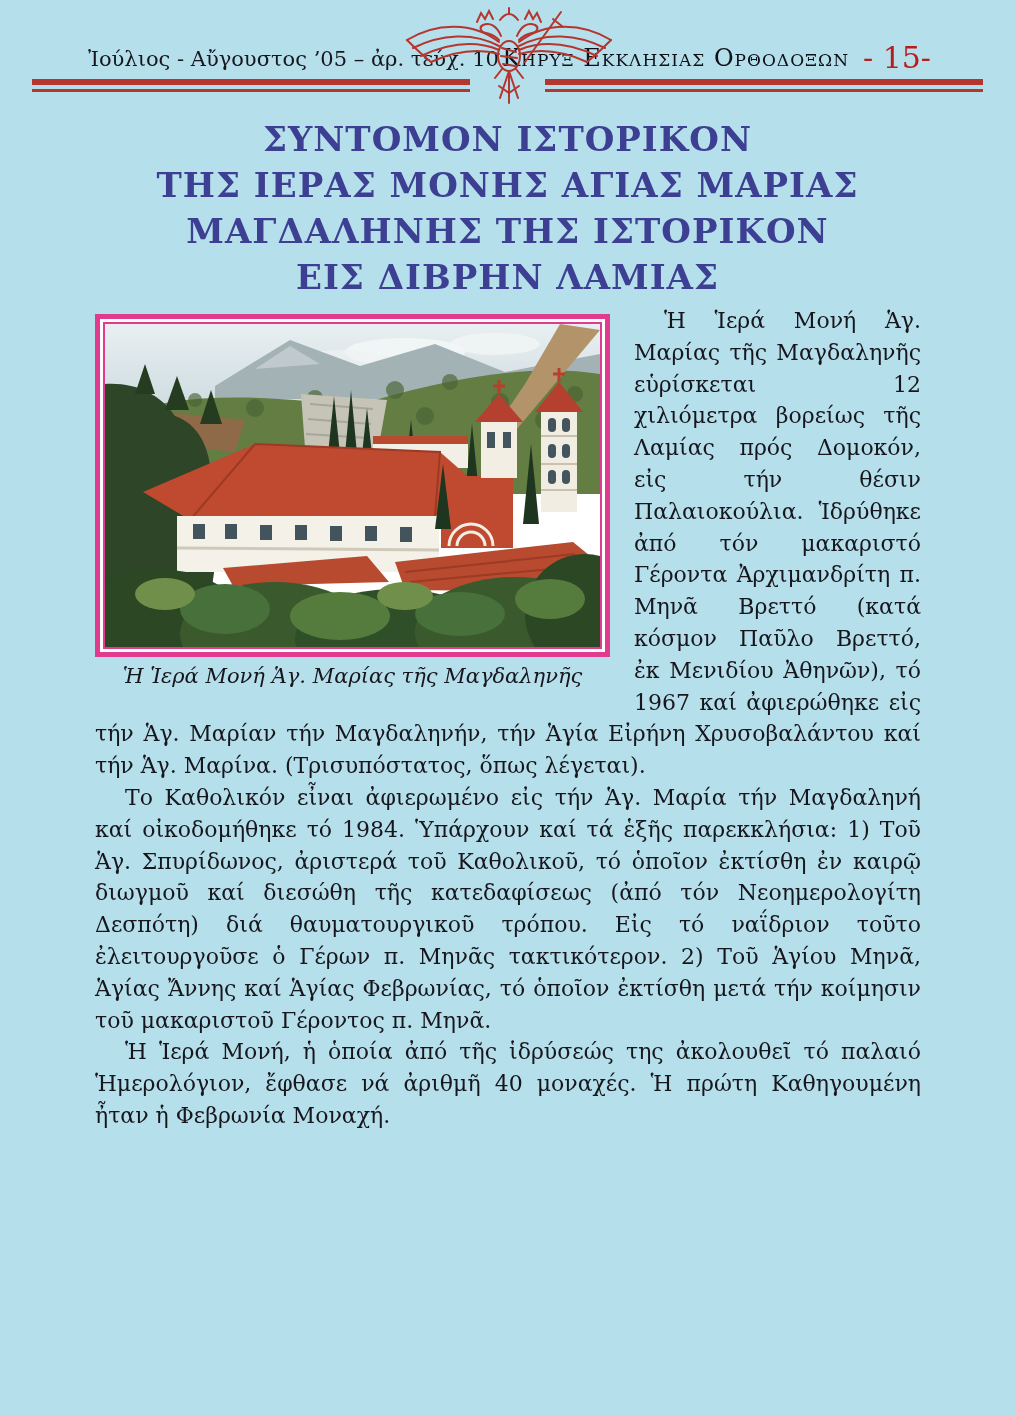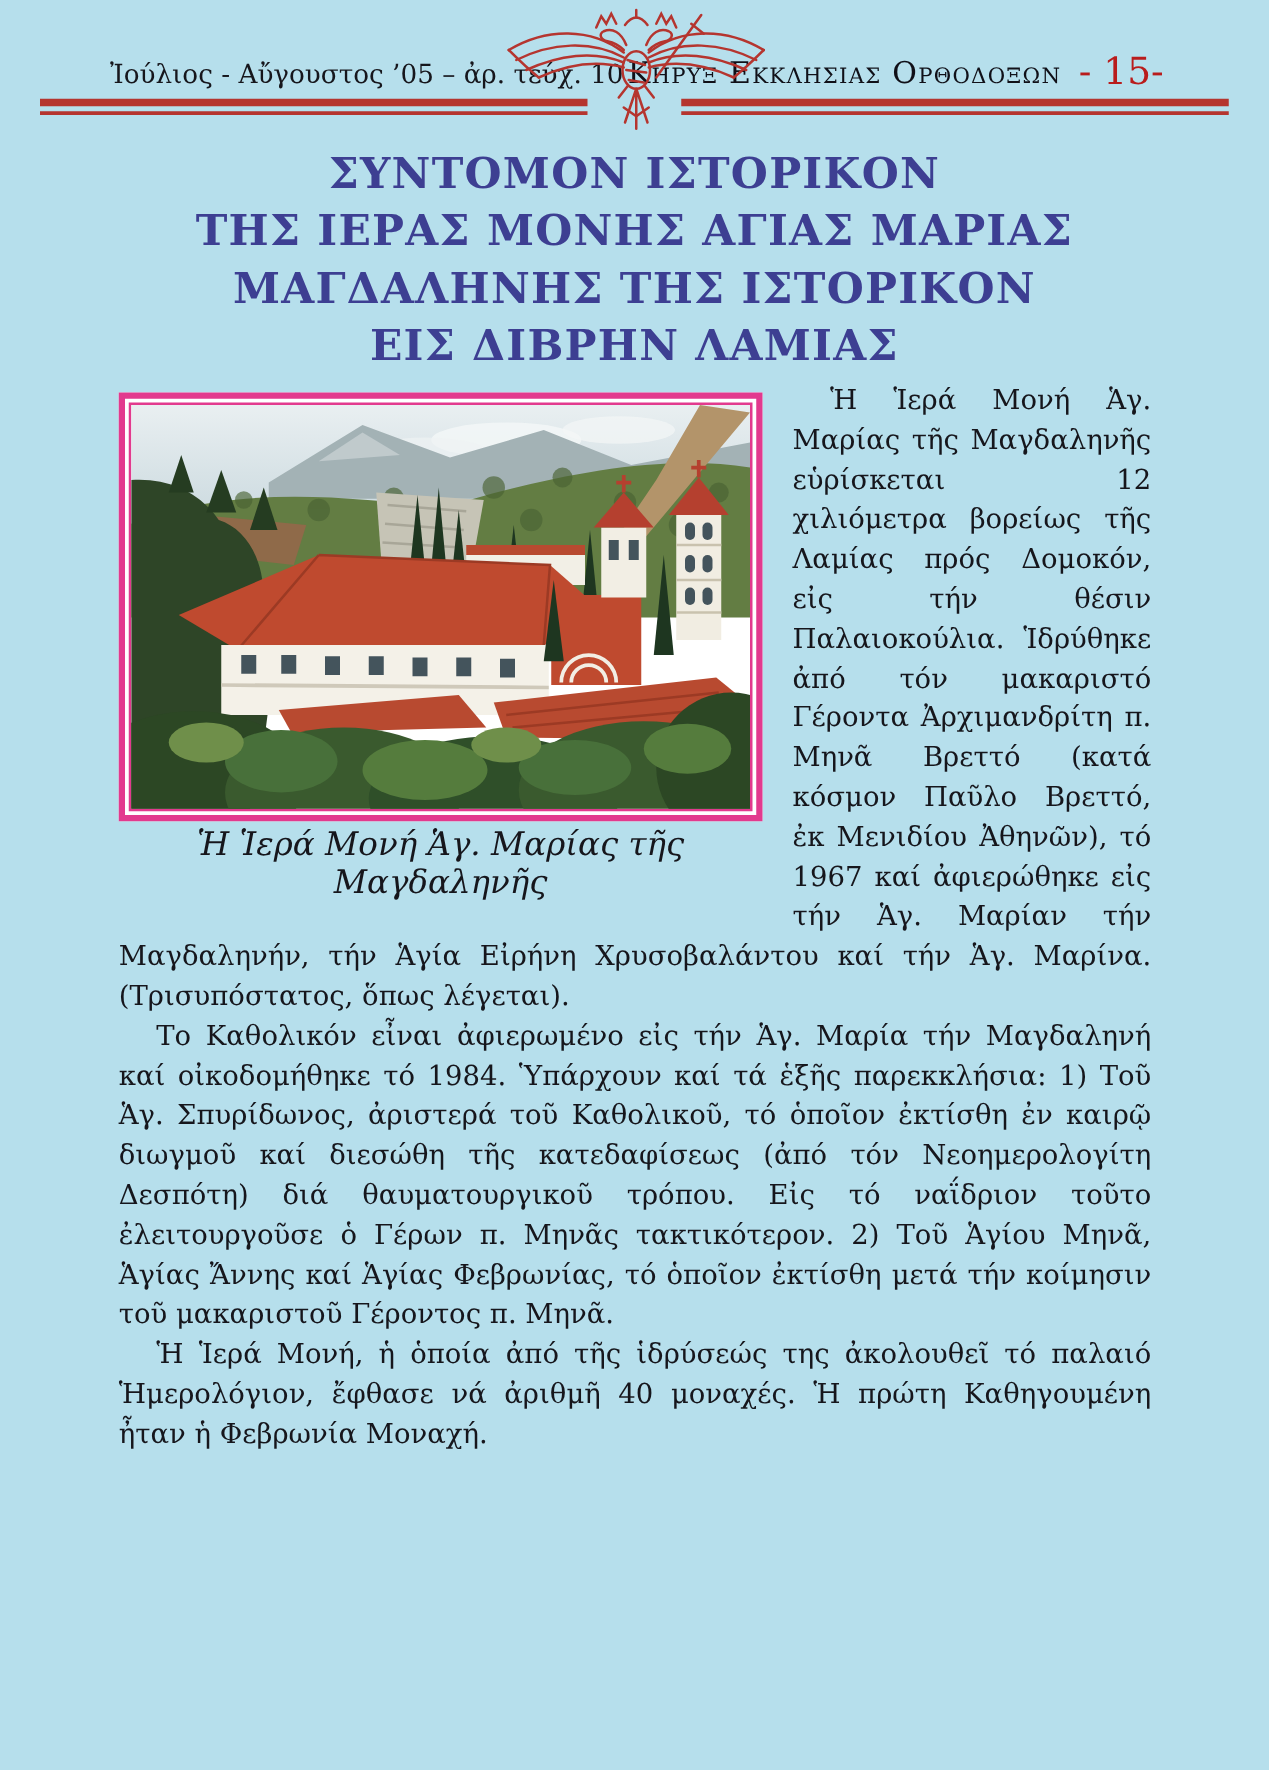--- a/index.html
+++ b/index.html
@@ -42,21 +42,21 @@
   .article p{margin:0;text-indent:30px;}
   figure.photo{
     float:left;width:515px;margin:9px 24px 4px 0;padding:0;
   }
   .frame-outer{
     border:5px solid #e23a8e;background:#ffffff;padding:3px;
   }
   .frame-inner{border:2px solid #e23a8e;line-height:0;}
   .frame-inner svg{display:block;}
   figcaption{
-    text-align:center;font-style:italic;font-size:26px;
+    text-align:center;font-style:italic;font-size:21px;
     line-height:30px;margin-top:4px;color:#16161c;text-indent:0;
   }
 </style>
 </head>
 <body>
 
 <div class="page">
 
   <div class="header-row">
     <span class="issue-info">Ἰούλιος - Αὔγουστος ’05 – ἀρ. τεύχ. 10</span>

